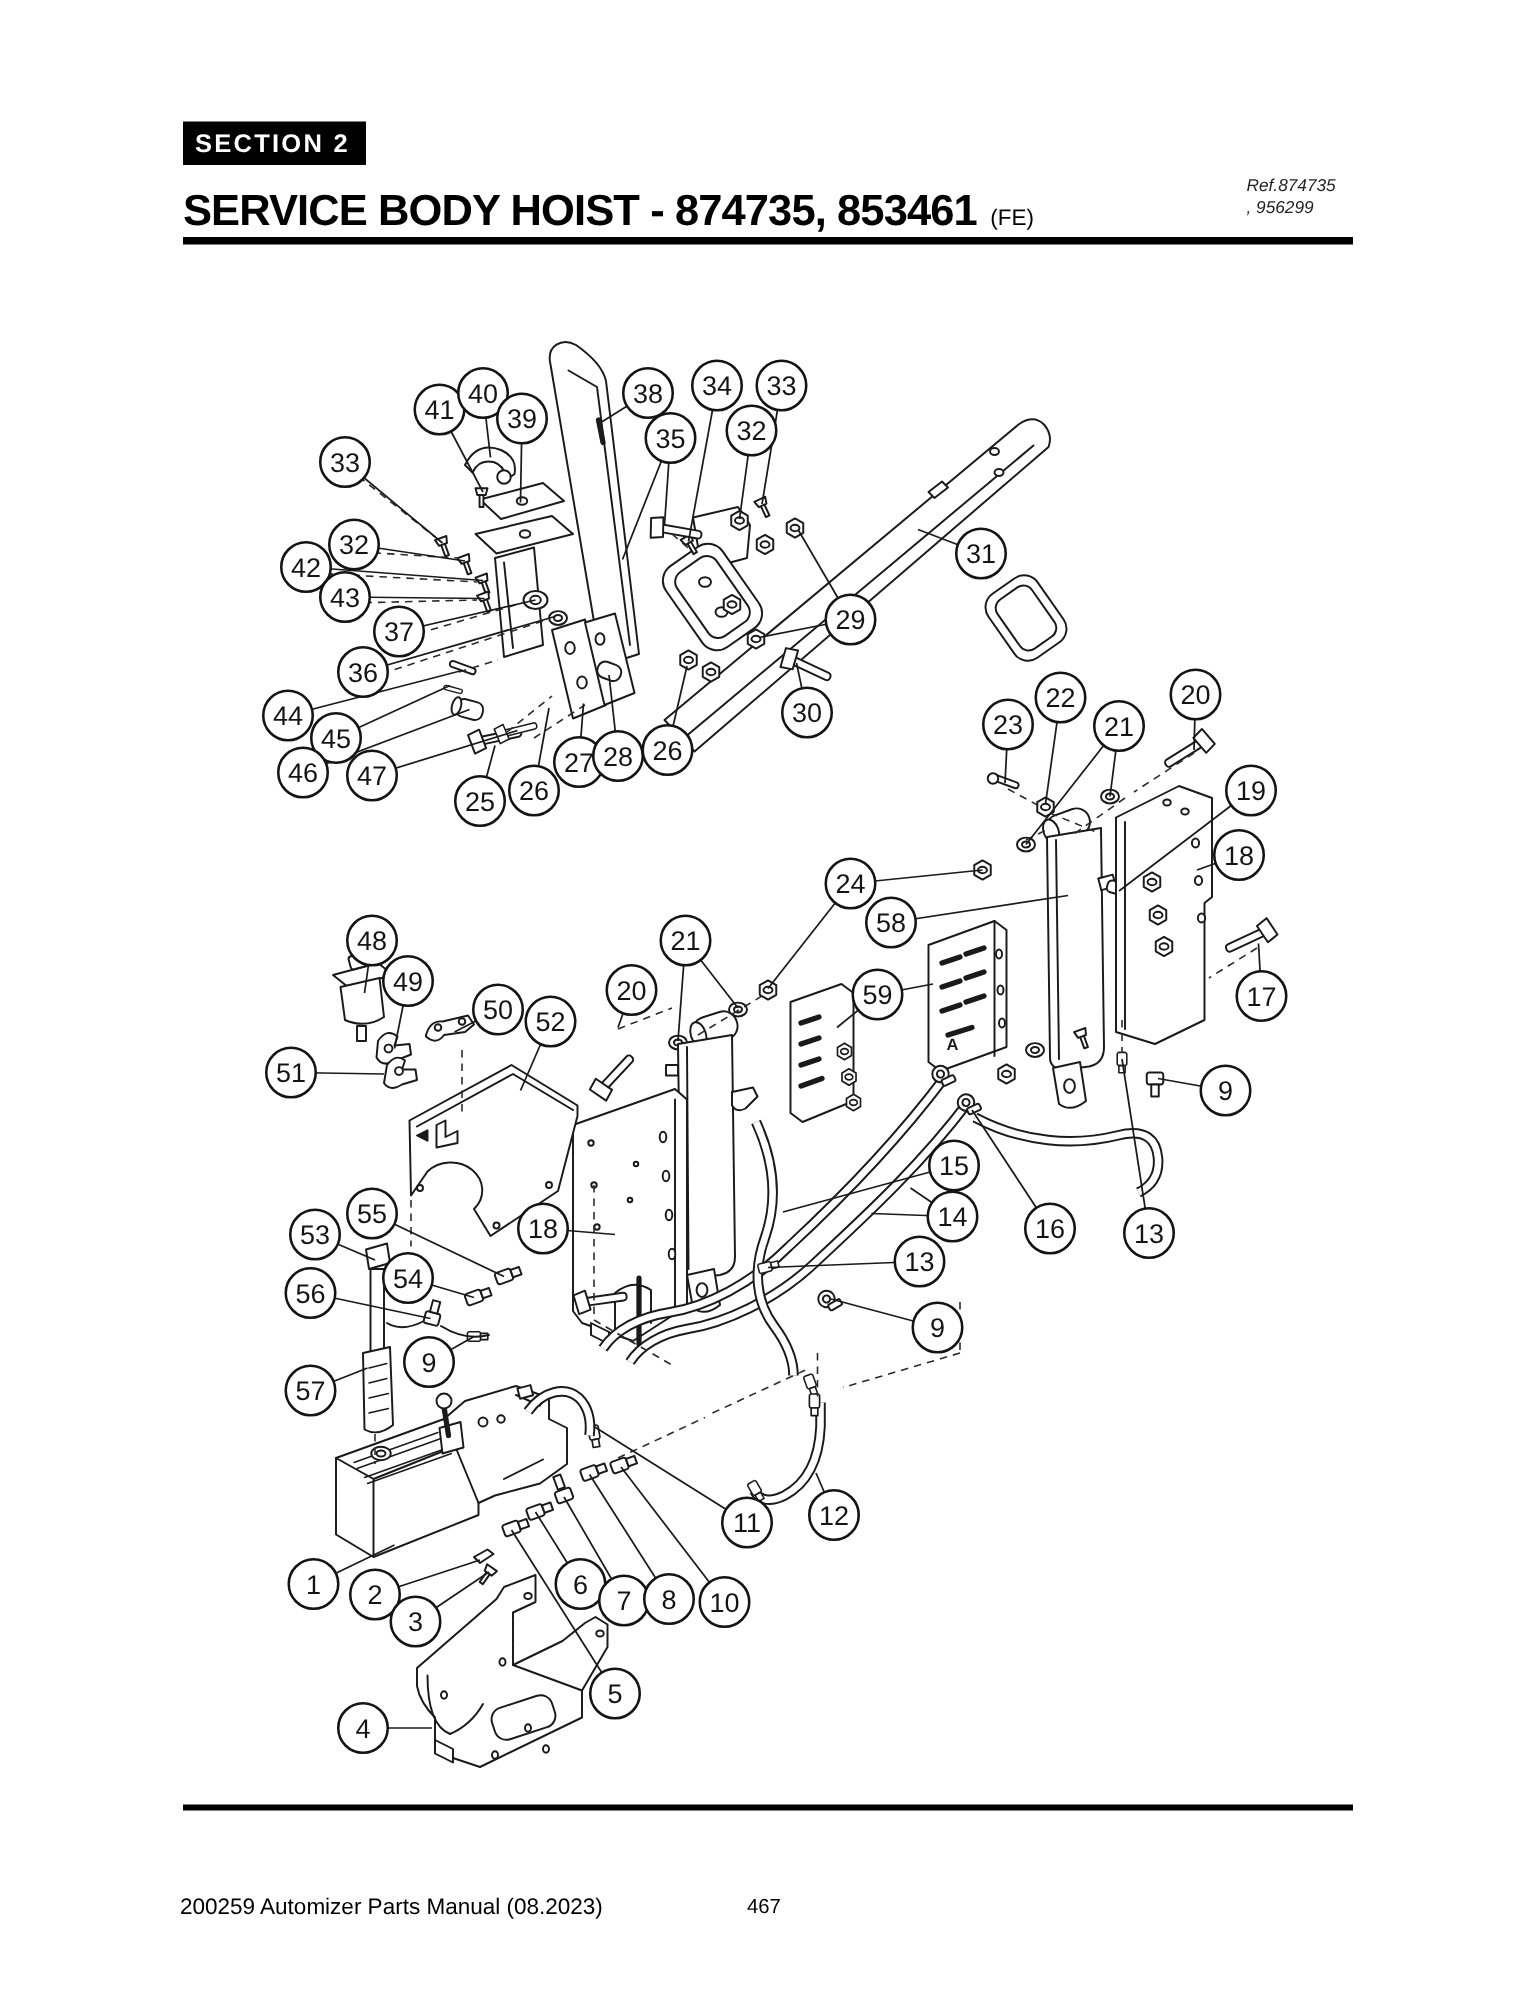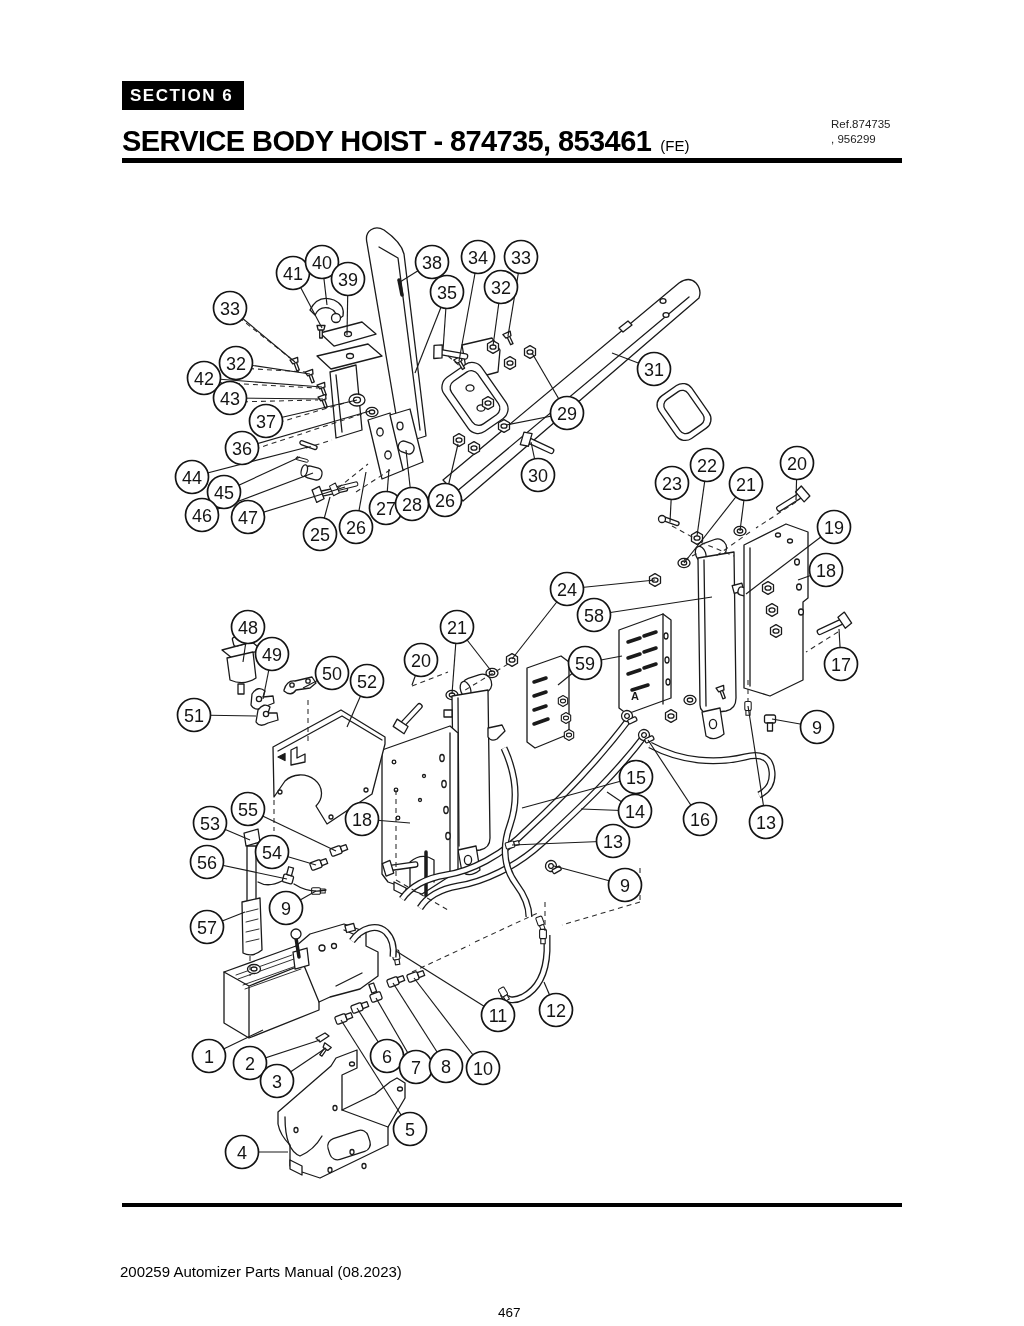--- a/index.html
+++ b/index.html
@@ -2,43 +2,43 @@
 <html><head>
 <meta charset="utf-8">
 <style>
   html,body{margin:0;padding:0;background:#fff;}
   body{width:1024px;height:1326px;position:relative;font-family:"Liberation Sans",sans-serif;color:#000;overflow:hidden;}
   #diagram-svg{position:absolute;left:0;top:0;}
   .section-badge{position:absolute;left:122px;top:81px;background:#000;color:#fff;font-size:17px;font-weight:bold;letter-spacing:1.5px;padding:5px 11px 4px 8px;}
   .page-title-row{position:absolute;left:122px;top:125px;display:flex;align-items:baseline;gap:9px;white-space:nowrap;}
   .page-title{font-size:29px;font-weight:bold;letter-spacing:-0.6px;}
   .page-title-suffix{font-size:15px;font-weight:normal;}
-  .ref-block{position:absolute;left:831px;top:117px;font-size:11.5px;line-height:1.3;color:#222;}
+  .ref-block{position:absolute;left:831px;top:117px;font-style:italic;font-size:11.5px;line-height:1.3;color:#222;}
   .rule{position:absolute;left:122px;width:780px;background:#000;}
   .rule-top{top:158px;height:5px;}
   .rule-bottom{top:1203px;height:4px;}
   .footer-left{position:absolute;left:120px;top:1263px;font-size:15px;}
-  .footer-page{position:absolute;left:498px;top:1263px;font-size:13.5px;margin-top:42px;}
+  .footer-page{position:absolute;left:498px;top:1263px;font-size:13.5px;}
 
   #parts{fill:#fff;stroke:#1a1a1a;stroke-width:1.3;stroke-linejoin:round;stroke-linecap:round;}
   #parts .thick{stroke-width:3.5;}
   #parts .thin{stroke-width:0.9;}
   .noline{fill:none;}
   .hose-outer{fill:none;stroke:#1a1a1a;stroke-width:7;}
   .hose-inner{fill:none;stroke:#fff;stroke-width:4.4;}
   #dashes path{stroke:#2a2a2a;stroke-width:1.05;stroke-dasharray:5 4;fill:none;}
   #leader-lines line{stroke:#1a1a1a;stroke-width:1.15;}
   #balloons circle{fill:#fff;stroke:#141414;stroke-width:1.7;}
   #balloons text{font-size:18px;fill:#141414;text-anchor:middle;font-family:"Liberation Sans",sans-serif;}
   .block-a{font-size:11px;font-weight:bold;fill:#1a1a1a;stroke:none;}
 </style>
 </head>
 <body>
 
-<div class="section-badge">SECTION 6</div>
+<div class="section-badge">SECTION 2</div>
 <div class="page-title-row">
   <span class="page-title">SERVICE BODY HOIST - 874735, 853461</span>
   <span class="page-title-suffix">(FE)</span>
 </div>
 <div class="ref-block">
   <div>Ref.874735</div>
   <div>, 956299</div>
 </div>
 <div class="rule rule-top"></div>
 

